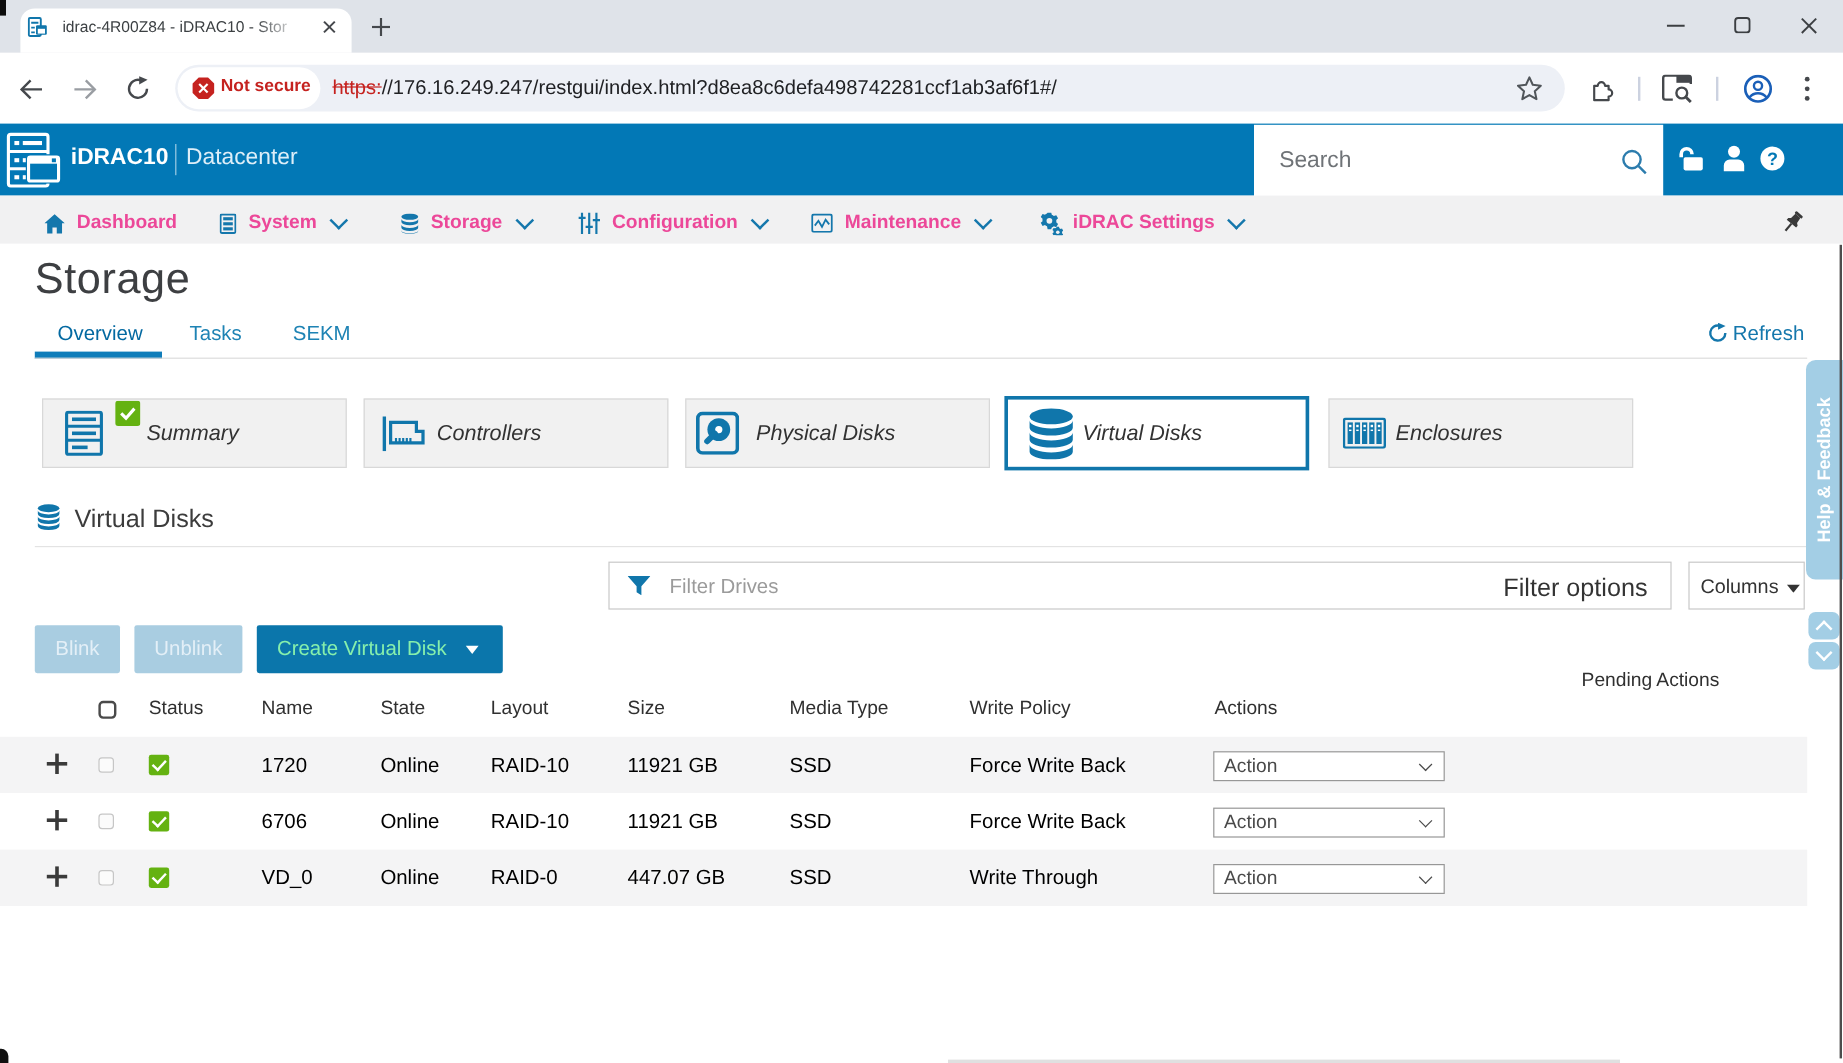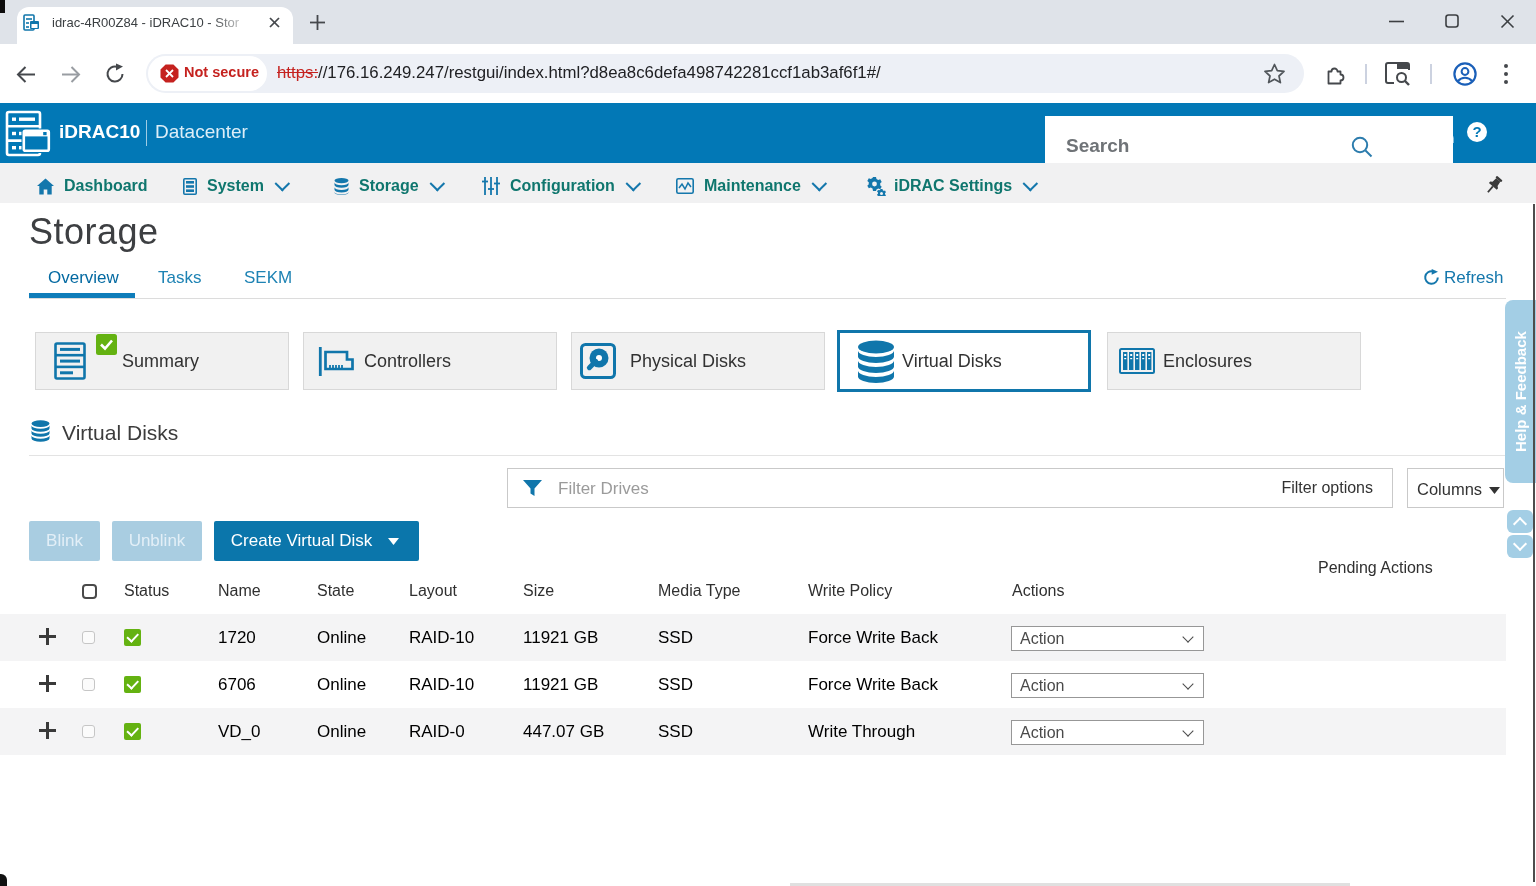--- a/index.html
+++ b/index.html
@@ -17,52 +17,52 @@
 #nschip { position:absolute; left:2px; top:2px; width:119px; height:35px; border-radius:18px; background:#fff; }
 #nstext { position:absolute; left:38px; top:10px; font-size:14.5px; font-weight:bold; color:#c5221f; }
 #urltext { position:absolute; left:131px; top:9px; font-size:16.8px; color:#202124; white-space:nowrap; }
 #urltext .red { color:#c5221f; text-decoration:line-through; }
 
 
 #hdr { position:absolute; left:0; top:103px; width:1536px; height:60px; background:#0278b6; }
 #hdrtitle { position:absolute; left:59px; top:121px; font-size:19px; color:#eef7fc; }
 #hdrtitle b { font-weight:bold; color:#fff; }
 #hdrsep { position:absolute; left:146px; top:120px; width:1px; height:26px; background:#9fcce4; }
-#searchbox { position:absolute; left:1045px; top:116px; width:408px; height:60px; background:#fff;font-weight:bold; }
+#searchbox { position:absolute; left:1045px; top:104px; width:341px; height:60px; background:#fff; }
 #searchph { position:absolute; left:21px; top:19px; font-size:19px; color:#6f7377; }
 
 
 #nav { position:absolute; left:0; top:163px; width:1536px; height:40px; background:#f1f1f2; }
-.navitem { position:absolute; top:166px; height:40px; display:flex; align-items:center; color:#0f766e; font-weight:bold; font-size:16px; }
+.navitem { position:absolute; top:166px; height:40px; display:flex; align-items:center; color:#ec4899; font-weight:bold; font-size:16px; }
 .navitem svg { margin-right:10px; }
 .chev { display:inline-block; width:11px; height:11px; border-right:2px solid #1477ac; border-bottom:2px solid #1477ac; transform:rotate(45deg) translateY(-4px); margin-left:10px; }
 
 
 #h1 { position:absolute; left:29px; top:211px; font-size:36px; font-weight:300; color:#3d3f42; letter-spacing:0.5px; }
 .toptab { position:absolute; top:268px; font-size:17px; }
 #underline { position:absolute; left:29px; top:293px; width:106px; height:6px; background:#0f7dba; }
 #tabdivider { position:absolute; left:29px; top:298px; width:1477px; height:1px; background:#dcdcdc; }
 #refresh { position:absolute; left:1422px; top:268px; font-size:17px; color:#1477ac; }
 
-.card { position:absolute; top:332px; width:254px; height:58px; background:#f1f1f1; border:1px solid #d8d8d8; display:flex; align-items:center; }
+.card { position:absolute; top:332px; width:254px; height:58px; background:#f1f1f1; border:1px solid #d8d8d8; display:flex; align-items:center;font-style:italic; }
 .card .lbl { font-size:18px; color:#323232; }
 #card4 { top:330px; height:62px; background:#fff; border:3px solid #1076ab; }
 
 #secttitle { position:absolute; left:62px; top:421px; font-size:21px; color:#3c3c3c; }
 #sectdivider { position:absolute; left:29px; top:455px; width:1477px; height:1px; background:#e3e3e3; }
 
 #filterbox { position:absolute; left:507px; top:468px; width:886px; height:40px; background:#fff; border:1px solid #c9c9c9; }
 #filterph { position:absolute; left:50px; top:10px; font-size:17px; color:#9b9b9b; }
-#filteropt { position:absolute; right:19px; top:10px; font-size:16px; color:#333; }
+#filteropt { position:absolute; right:19px; top:10px; font-size:21px; color:#333; }
 #columnsbtn { position:absolute; left:1407px; top:468px; width:97px; height:40px; background:#fff; border:1px solid #c9c9c9; font-size:17px; color:#333; }
 
 .btn { position:absolute; top:521px; height:40px; border:none; border-radius:2px; font-size:17px; text-align:center; line-height:40px; }
 #btnblink { left:29px; width:71px; background:#a9cde1; color:#e3eff7; }
 #btnunblink { left:112px; width:90px; background:#a9cde1; color:#e3eff7; }
-#btncreate { left:214px; width:205px; background:#0b76ab; color:#ffffff; }
+#btncreate { left:214px; width:205px; background:#0b76ab; color:#86efac; }
 
 
 .hdrw { position:absolute; top:575px; height:39px; font-size:16px; color:#303030; }
 .row { position:absolute; left:0; width:1506px; height:47px; }
 .r1 { top:614px; background:#f4f4f5; }
 .r2 { top:661px; background:#fff; }
 .r3 { top:708px; background:#f4f4f5; }
 .cell { position:absolute; top:14px; font-size:17px; color:#000000; }
 .gcheck { position:absolute; width:17px; height:17px; background:#64b211; border-radius:2px; top:15px; left:124px; }
 .gcheck:after { content:""; position:absolute; left:3px; top:3.5px; width:9px; height:4.5px; border-left:2.4px solid #fff; border-bottom:2.4px solid #fff; transform:rotate(-47deg); }

